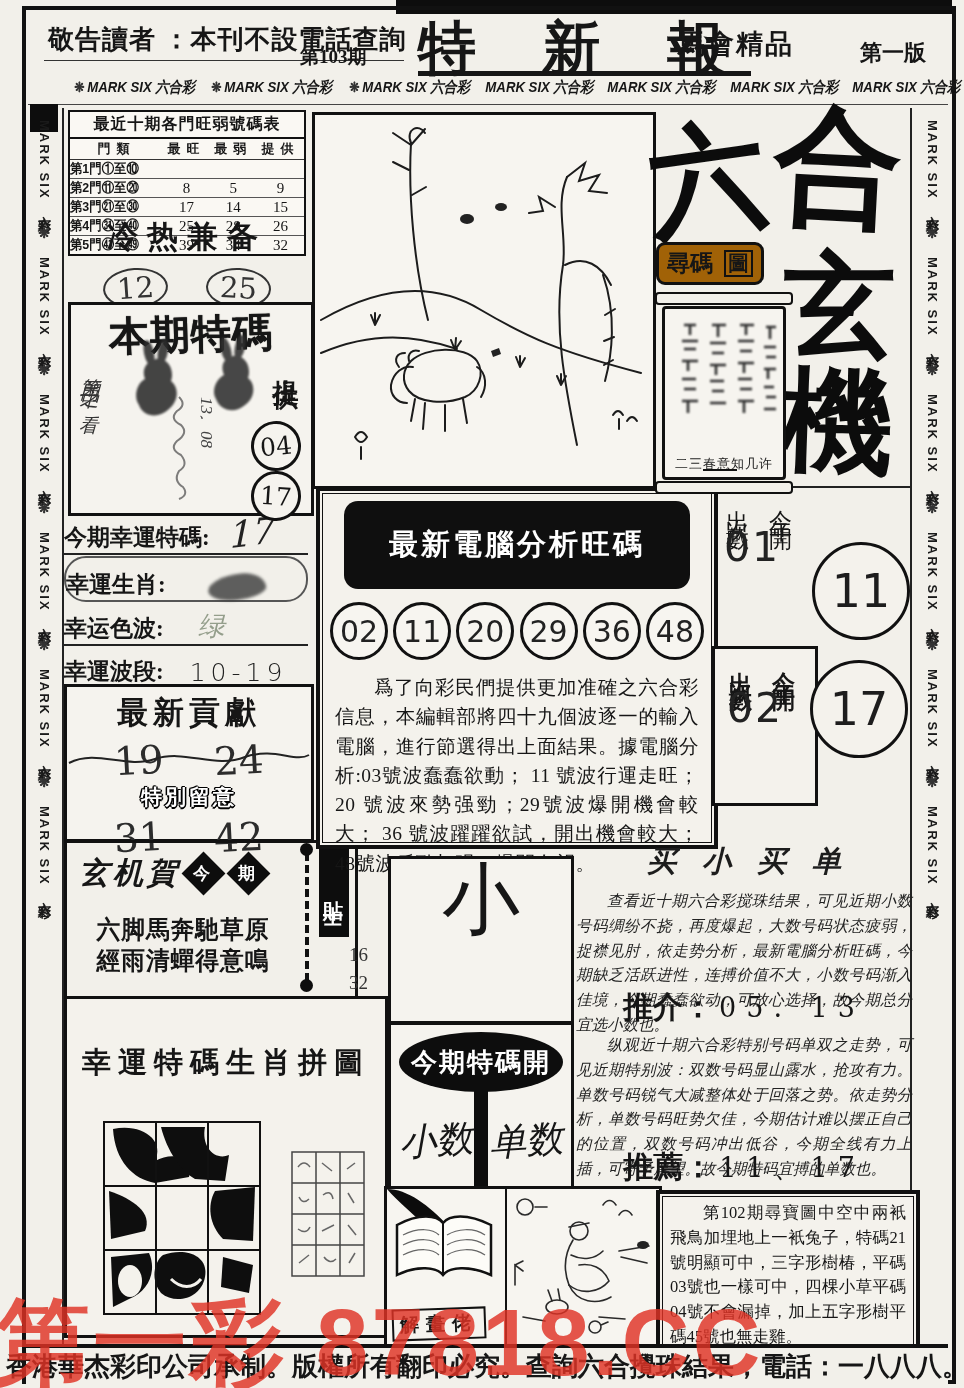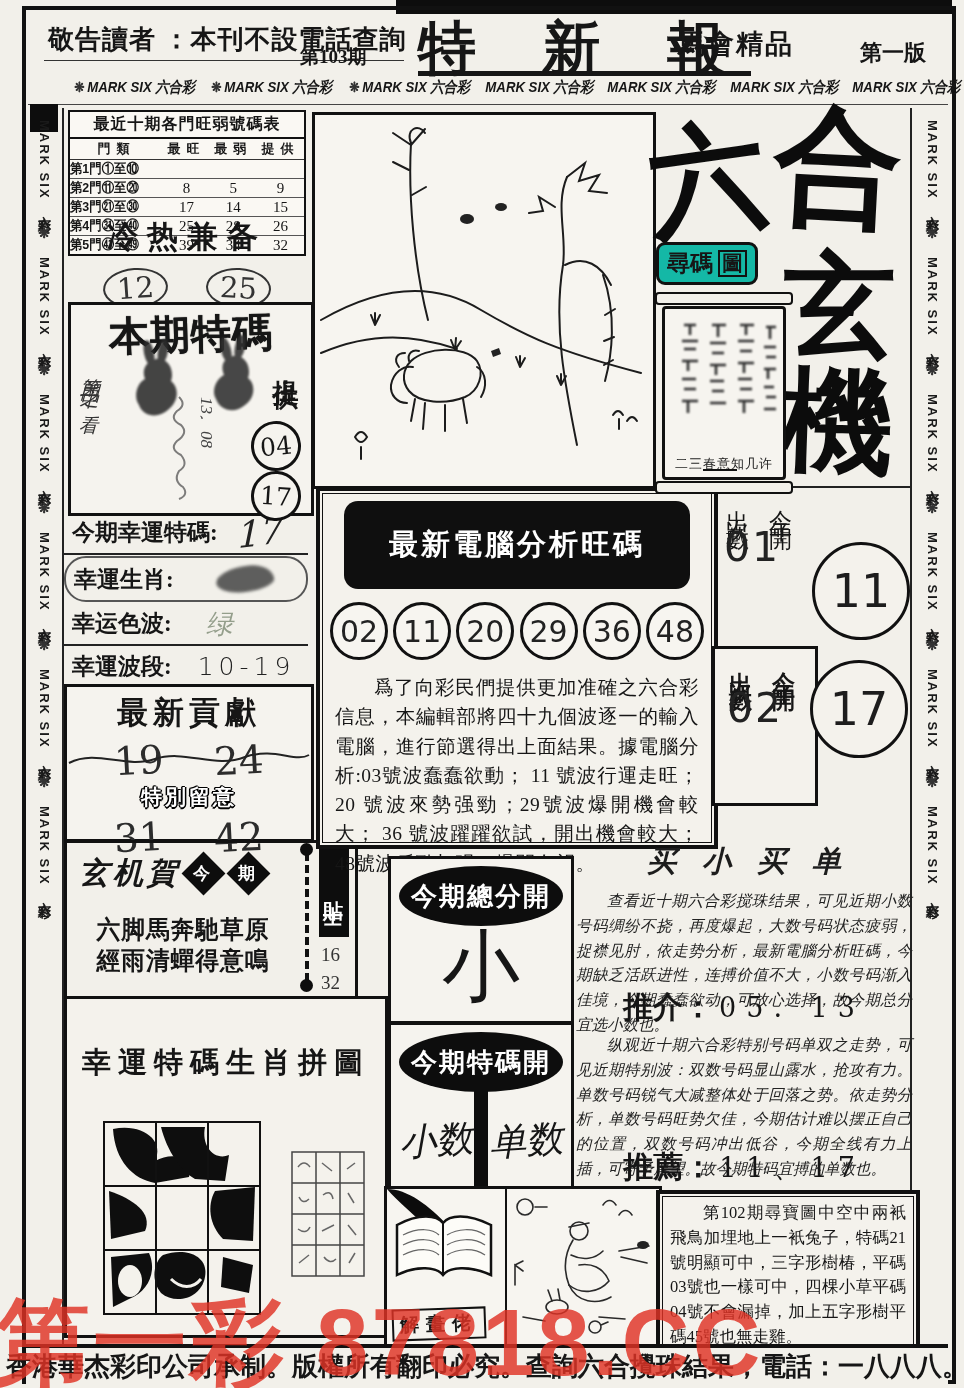--- a/index.html
+++ b/index.html
@@ -64,21 +64,21 @@
   .sp-c2{top:166px;transform:rotate(4deg);}
   .sp-note-left{position:absolute;left:6px;top:58px;writing-mode:vertical-rl;font-size:19px;color:#333;
     font-style:italic;letter-spacing:3px;transform:rotate(2deg);}
   .sp-digits{position:absolute;left:124px;top:92px;writing-mode:vertical-rl;font-size:17px;color:#444;font-style:italic;}
   .sp-stamp{position:absolute;filter:blur(1px);opacity:.88;}
   .sp-st1{left:58px;top:34px;}
   .sp-st2{left:136px;top:30px;}
   .sp-scribble{position:absolute;left:92px;top:88px;opacity:.75;filter:blur(.4px);}
   
   .lucky{left:64px;top:512px;width:244px;}
-  .lucky-row{height:41px;border-bottom:2px solid #222;display:flex;align-items:center;padding-left:8px;}
+  .lucky-row{height:41px;border-bottom:2px solid #222;display:flex;align-items:flex-end;padding-left:0;}
   .lucky-row .lk-label{font-size:23px;font-weight:900;white-space:nowrap;}
   .lk-val-1{font-size:36px;margin-left:20px;font-family:"DejaVu Serif",serif;font-style:italic;
     transform:rotate(-7deg) skewX(-8deg);color:#222;}
   .lucky-row.round{border:2px solid #555;border-radius:22px;height:42px;margin:1px 0;}
   .lk-smudge{width:58px;height:26px;margin-left:42px;background:#3a3a3a;opacity:.8;filter:blur(1.5px);
     border-radius:60% 40% 55% 45%/55% 60% 40% 45%;transform:rotate(-6deg);}
   .lk-val-3{font-size:27px;margin-left:34px;color:#7d8a74;opacity:.8;font-style:italic;filter:blur(.5px);}
   .lk-val-4{font-size:25px;margin-left:26px;letter-spacing:5px;font-family:"DejaVu Sans",sans-serif;font-weight:300;color:#222;}
   
   .contrib{left:64px;top:684px;width:244px;height:152px;border:3px solid #111;text-align:center;background:#f5f3ee;}
@@ -98,21 +98,21 @@
   .diamond span{transform:rotate(-45deg);color:#fff;font-size:17px;font-weight:bold;font-style:normal;}
   .my-poem{margin-top:20px;width:232px;text-align:center;font-size:25px;font-weight:900;line-height:1.25;
     font-family:"Liberation Sans",sans-serif;letter-spacing:1px;transform:scaleX(.95);}
   .my-divider{position:absolute;left:238px;top:10px;height:128px;border-left:4px dashed #111;}
   .my-dot{position:absolute;left:233px;width:13px;height:13px;border-radius:50%;background:#0d0d0d;}
   .my-dot.t{top:0px;} .my-dot.b{top:136px;}
   .my-tips{position:absolute;left:252px;top:2px;width:30px;height:92px;background:#0d0d0d;color:#fff;
     writing-mode:vertical-rl;display:flex;align-items:center;justify-content:center;
     font-size:20px;font-weight:bold;letter-spacing:6px;}
   .my-tipnums{position:absolute;left:254px;top:98px;font-size:19px;line-height:1.45;color:#333;text-align:center;}
-  .my-tipnums em{font-style:normal;display:block;}
+  .my-tipnums em{font-style:normal;display:block;margin-left:28px;}
   
   .puzzle{left:64px;top:996px;width:318px;height:336px;border:3px solid #111;background:#f4f2ec;}
   .pz-title{margin-top:44px;text-align:center;font-size:29px;font-weight:900;letter-spacing:7px;}
   .pz-main{position:absolute;left:36px;top:122px;}
   .pz-grid{position:absolute;left:224px;top:152px;}
   
   .artwork{left:312px;top:112px;width:338px;height:371px;border:3px solid #111;background:#f7f5f0;}
   
   .computer{left:316px;top:487px;width:394px;height:354px;border:4px solid #111;background:#f4f2ec;}
   .computer .inner{position:absolute;inset:2px;border:1.5px solid #111;}
@@ -168,21 +168,21 @@
   .explain-text .inner{position:absolute;inset:2px;border:1.5px solid #111;}
   .ex-body{margin:7px 10px;font-size:16.5px;line-height:1.5;text-align:justify;text-indent:2em;}
   
   .mystery{left:652px;top:110px;width:258px;height:376px;}
   .my-char{position:absolute;font-weight:900;font-family:"Liberation Serif",serif;color:#0c0c0c;line-height:1;}
   .mc1{left:-4px;top:12px;font-size:118px;transform:rotate(-8deg);}
   .mc2{left:122px;top:-6px;font-size:128px;transform:rotate(3deg);}
   .mc3{left:132px;top:140px;font-size:112px;}
   .mc4{left:128px;top:256px;font-size:114px;transform:rotate(2deg);}
   .map-label{position:absolute;left:4px;top:132px;border:3px solid #111;border-radius:9px;padding:3px 8px;
-    font-size:23px;font-weight:800;display:flex;align-items:center;gap:5px;background:#14b8a6;z-index:2;}
+    font-size:23px;font-weight:800;display:flex;align-items:center;gap:11px;background:#a16207;z-index:2;}
   .map-label .boxed{border:2px solid #111;padding:0 2px;font-size:21px;line-height:1.1;}
   .scroll{position:absolute;left:10px;top:196px;width:118px;height:168px;border:3px solid #111;
     border-radius:4px;background:#f6f4ef;z-index:1;}
   .scroll .bar{position:absolute;left:-10px;width:134px;height:9px;border:2px solid #111;border-radius:4px;background:#f2f0ea;}
   .scroll .bar.t{top:-17px;} .scroll .bar.b{bottom:-17px;}
   .scroll-caption{position:absolute;left:0;right:0;bottom:4px;text-align:center;font-size:13px;letter-spacing:1px;color:#222;}
   .scroll-dash{position:absolute;left:38px;bottom:6px;width:34px;border-top:2.5px solid #111;}
   
   .footer{left:26px;top:1344px;width:922px;height:36px;border-top:4px solid #111;display:flex;align-items:center;
     justify-content:center;font-size:26px;font-weight:900;letter-spacing:0px;background:#f2f0ea;white-space:nowrap;}
@@ -479,21 +479,20 @@
 <div class="abs count-block count-2">
   <div class="count-labels">
     <span>出次數</span>
     <span>今年開</span>
   </div>
   <div class="count-rank">02</div>
 </div>
 <div class="abs big-circle circle-2">17</div>
 
 <div class="abs split-box split-total">
-  <div class="oval-title">今期總分開</div>
   <div class="split-result">小</div>
 </div>
 <div class="abs essay essay-1">
   <div class="es-title">买小买单</div>
   <div class="es-body">查看近十期六合彩搅珠结果，可见近期小数号码绸纷不挠，再度爆起，大数号码状态疲弱，捉襟见肘，依走势分析，最新電腦分析旺碼，今期缺乏活跃进性，连搏价值不大，小数号码渐入佳境，今期蠢蠢欲动，可放心选择，故今期总分宜选小数也。</div>
   <div class="es-rec">
     <span class="rec-label">推介：</span><span class="rec-value">05. 13</span>
   </div>
 </div>
 

